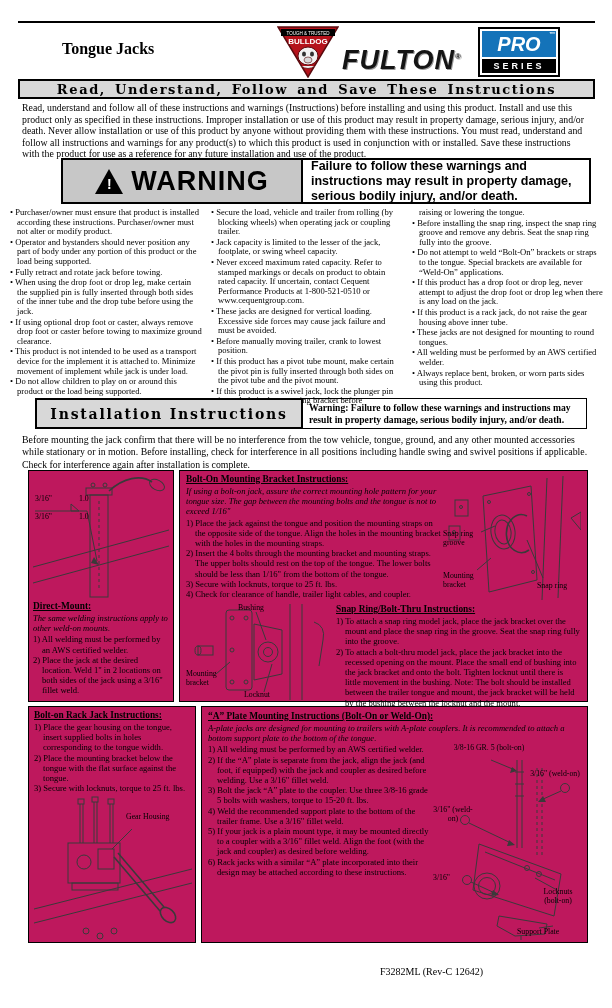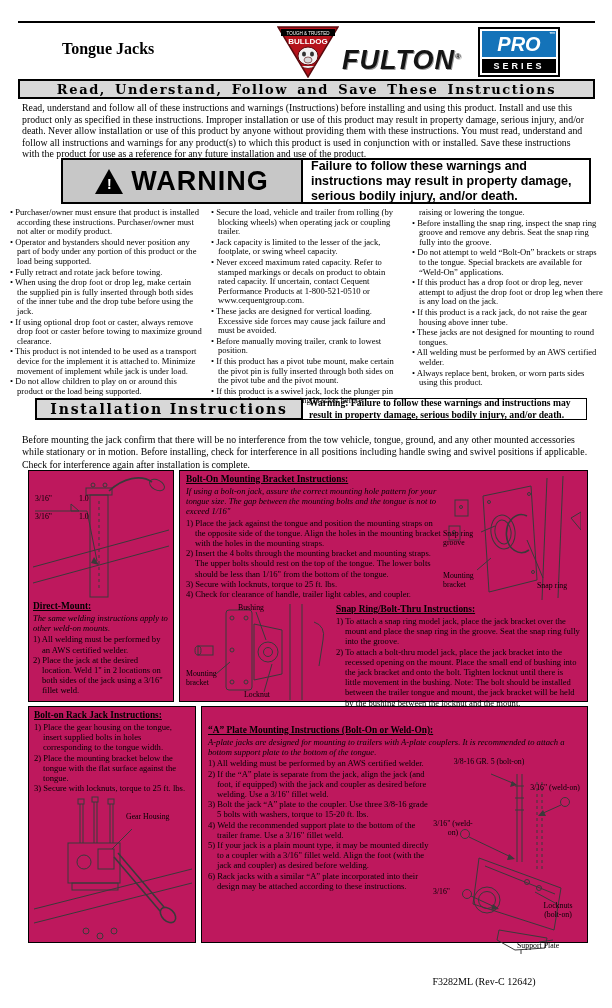--- a/index.html
+++ b/index.html
@@ -48,34 +48,34 @@
 
   
   #warnings{left:10px;top:208px;width:594px;display:flex;gap:9px;font-size:8.6px;line-height:9.6px;}
   #warnings .col{flex:1;}
   ul.bullets{margin:0;padding:0;list-style:none;}
   ul.bullets li{padding-left:7px;text-indent:-7px;margin:0 0 1px 0;}
   ul.bullets li::before{content:"• ";}
   .continuation{padding-left:7px;margin-bottom:1px;}
 
   
-  #install-row{left:35px;top:398px;width:552px;height:22px;display:flex;box-sizing:border-box;}
+  #install-row{left:35px;top:398px;width:552px;height:31px;display:flex;box-sizing:border-box;}
   #install-banner{width:268px;border:2px solid #000;background:#d8d8d8;box-sizing:border-box;
        display:flex;align-items:center;justify-content:center;font-family:"DejaVu Serif",serif;
        font-weight:bold;font-size:14px;letter-spacing:1.8px;}
   #install-warning{flex:1;border:1px solid #000;border-left:none;box-sizing:border-box;
        padding:1px 6px;font-weight:bold;font-size:9.6px;line-height:12px;display:flex;align-items:center;}
   #install-intro{left:22px;top:434px;width:568px;font-size:9.8px;line-height:12.4px;}
 
   
   .ibox{border:1.5px solid #000;box-sizing:border-box;background:#be185d;}
   #box-direct{left:28px;top:470px;width:146px;height:232px;padding:2px 4px;}
   #box-bolt{left:179px;top:470px;width:409px;height:232px;padding:3px 6px;}
   #box-rack{left:28px;top:706px;width:168px;height:237px;padding:3px 5px;}
-  #box-aplate{left:201px;top:706px;width:387px;height:237px;padding:18px 6px;}
+  #box-aplate{left:201px;top:706px;width:387px;height:237px;padding:4px 6px;}
 
   .ihead{font-weight:bold;text-decoration:underline;font-size:9.4px;line-height:11px;margin:0 0 1px 0;}
   .inote{font-style:italic;font-size:8.6px;line-height:10.2px;margin:0 0 1px 0;}
   ol.steps{margin:0;padding:0;list-style:none;font-size:8.6px;line-height:10.2px;}
   ol.steps li{padding-left:9px;text-indent:-9px;}
 
   .diagram{position:relative;}
   .diagram svg{display:block;}
   .dlabel{position:absolute;font-size:7.8px;line-height:8.6px;text-align:center;}
   .dlabel.left{text-align:left;}
@@ -87,21 +87,21 @@
   #box-bolt .top-text{width:258px;}
   #box-bolt .top-diagram{flex:1;}
   #box-bolt .bottom-flex{display:flex;margin-top:2px;}
   #box-bolt .bottom-diagram{width:150px;}
   #box-bolt .bottom-text{flex:1;}
 
   #box-aplate .flex{display:flex;}
   #box-aplate .ap-text{width:222px;}
   #box-aplate .ap-diagram{flex:1;}
 
-  #footer{left:380px;top:966px;width:208px;text-align:center;font-size:10px;margin-top:10px;}
+  #footer{left:380px;top:966px;width:208px;text-align:left;font-size:10px;}
 </style>
 </head>
 <body>
 
 <div id="page">
 
   <div class="abs" id="top-rule"></div>
 
   <div class="abs" id="page-title">Tongue Jacks</div>
 

